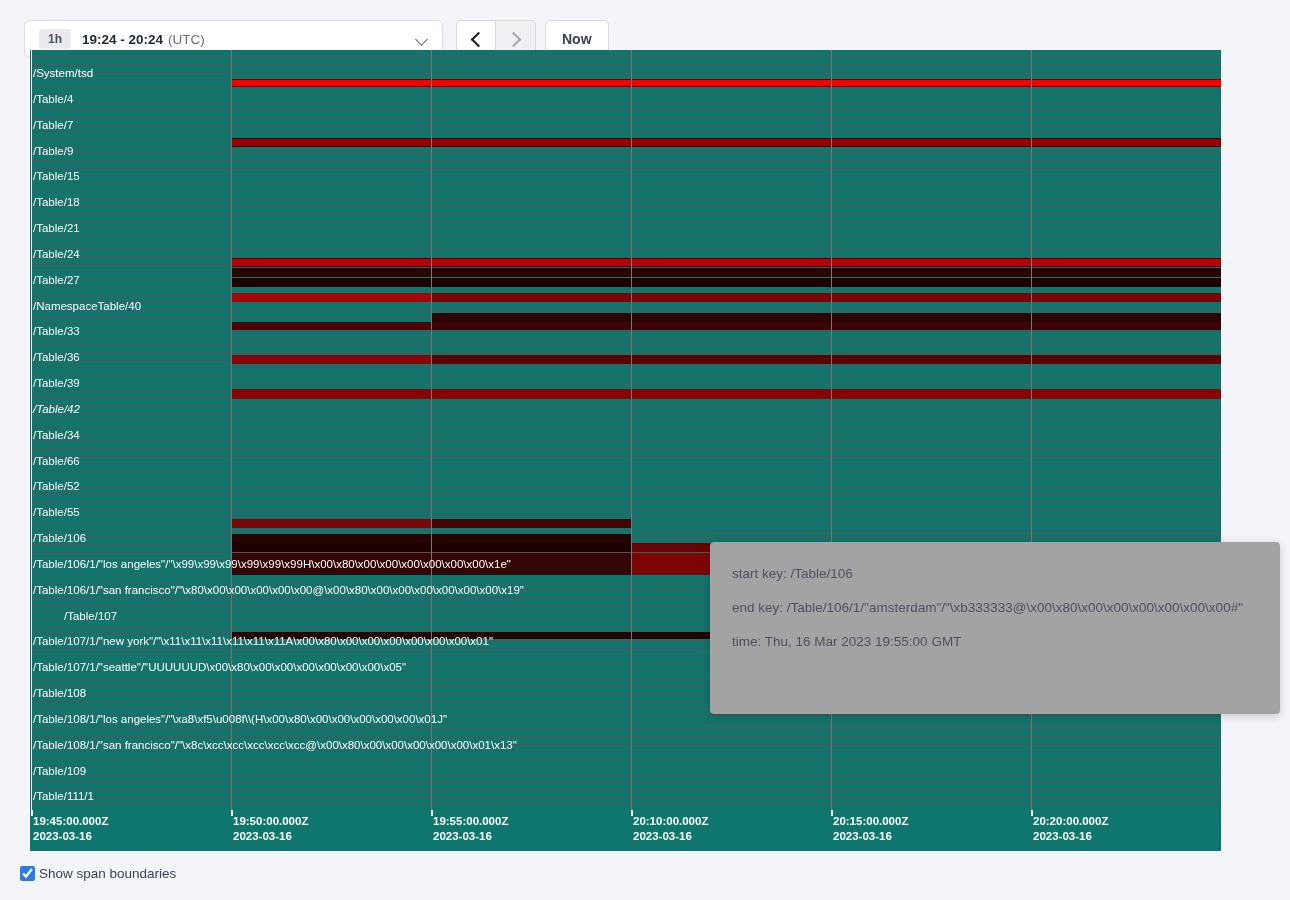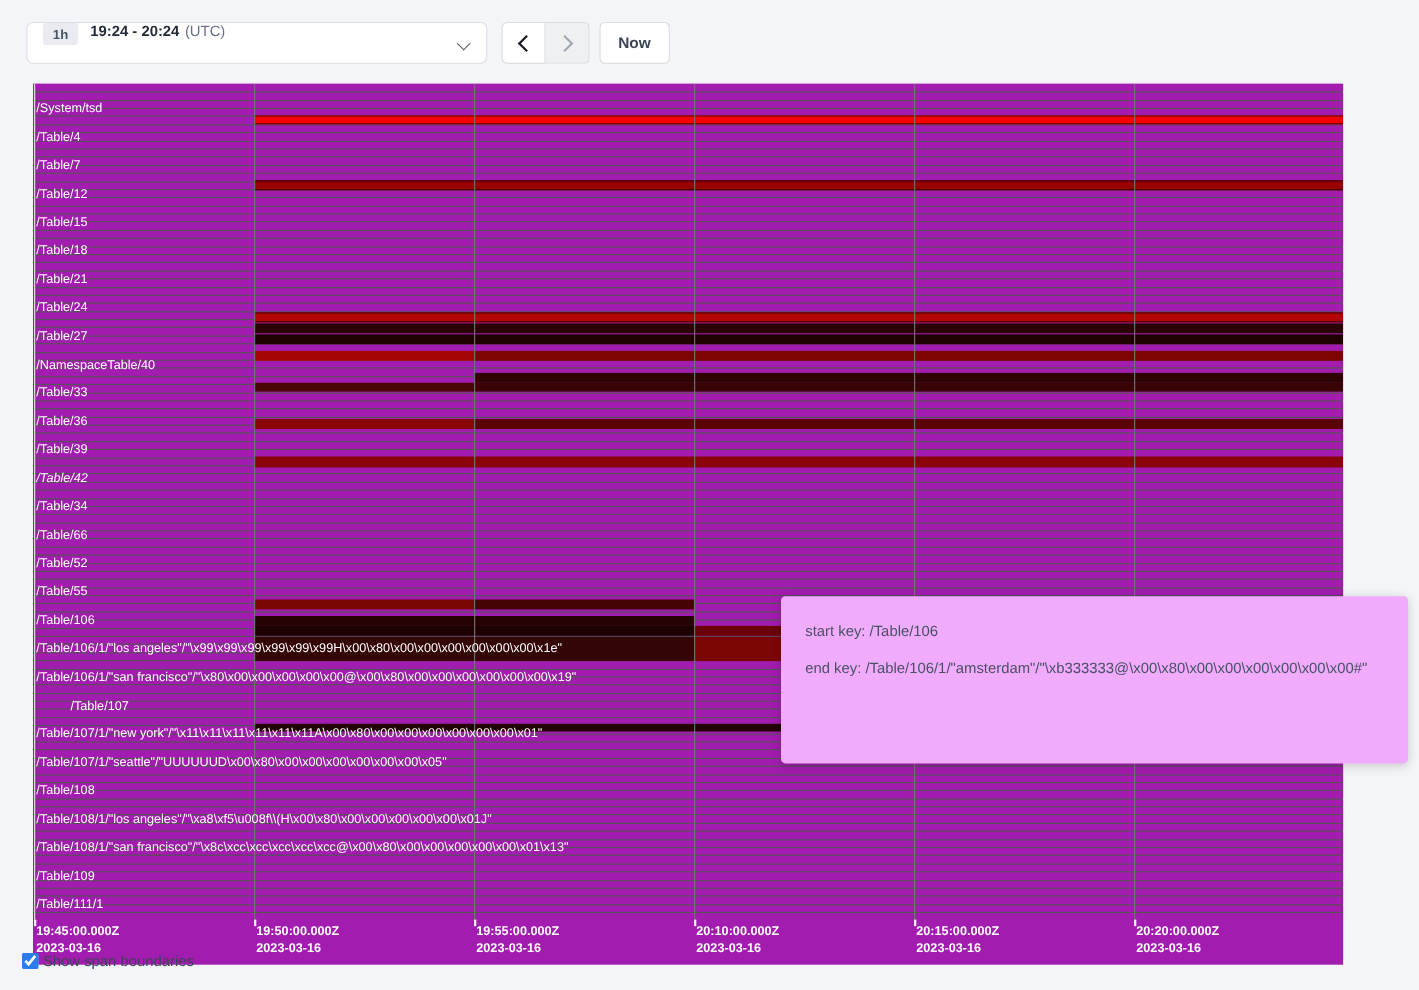--- a/index.html
+++ b/index.html
@@ -7,21 +7,21 @@
     width:1290px;height:900px;position:relative;overflow:hidden;
     background:#f4f5f9;
     font-family:"Liberation Sans", sans-serif;
     -webkit-font-smoothing:antialiased;
   }
   
   .toolbar{position:absolute;left:0;top:0;width:1290px;height:60px;}
   .range-select{
     position:absolute;left:24px;top:20px;width:419px;height:38px;
     background:#fff;border:1px solid #dcdee4;border-radius:6px;
-    box-sizing:border-box;display:flex;align-items:flex-start;cursor:pointer;
+    box-sizing:border-box;display:flex;align-items:center;cursor:pointer;
   }
   .range-badge{
     margin-left:14px;background:#e9ebf1;border-radius:3px;
     padding:3px 9px;font-size:12px;font-weight:700;color:#475366;
   }
   .range-text{margin-left:11px;font-size:13.5px;font-weight:700;color:#242b38;}
   .range-tz{margin-left:5px;font-size:13.5px;color:#667086;}
   .caret-down{
     position:absolute;right:16px;top:14px;width:8px;height:8px;
     border-right:1.6px solid #5a6270;border-bottom:1.6px solid #5a6270;
@@ -40,36 +40,36 @@
   .chev.left{transform:rotate(135deg);margin-left:4px;}
   .chev.right{transform:rotate(-45deg);margin-right:4px;border-color:#a2a8b2;}
   .now-btn{
     position:absolute;left:545px;top:20px;height:38px;padding:0 16px;
     background:#fff;border:1px solid #d8dade;border-radius:5px;
     font-size:14px;font-weight:700;color:#3a4354;cursor:pointer;
     font-family:"Liberation Sans", sans-serif;
   }
   
   #canvas{
-    position:absolute;left:30px;top:76px;width:1191px;height:801px;
-    background:#a21caf;overflow:hidden;
+    position:absolute;left:30px;top:50px;width:1191px;height:801px;
+    background:#0f766e;overflow:hidden;
   }
   .hline{position:absolute;left:0;width:1191px;height:1px;background:#545454;}
   .vline{position:absolute;top:0;width:1px;height:760px;}
   .band-seg{position:absolute;box-sizing:border-box;}
   .row-label{
     position:absolute;color:#fff;font-size:11.5px;line-height:14px;
     white-space:nowrap;letter-spacing:0px;
   }
   .tick{position:absolute;top:760px;width:2px;height:6px;background:#fff;}
   .x-label{position:absolute;top:764px;color:#fff;font-size:11.5px;font-weight:700;line-height:15px;white-space:nowrap;}
   
   .tooltip{
-    position:absolute;left:710px;top:542px;width:570px;height:152px;
-    background:#f0abfc;border-radius:4px;box-shadow:0 2px 10px rgba(0,0,0,0.18);
+    position:absolute;left:710px;top:542px;width:570px;height:172px;
+    background:#a3a3a3;border-radius:4px;box-shadow:0 2px 10px rgba(0,0,0,0.18);
     box-sizing:border-box;padding:15px 22px;z-index:20;
   }
   .tooltip .tline{
     font-size:13.5px;color:#4a5262;line-height:34px;white-space:nowrap;
   }
   
   .footer{
     position:absolute;left:20px;top:866px;display:flex;align-items:center;
   }
   .footer input{
@@ -226,21 +226,21 @@
     <div class="band-seg" style="top: 581.5px; height: 7px; left: 201px; width: 990px; background: rgb(34, 2, 2);"></div>
     <div class="vline" style="left: 1px; background: rgb(232, 232, 232);"></div>
     <div class="vline" style="left: 201px; background: rgb(118, 118, 118);"></div>
     <div class="vline" style="left: 401px; background: rgb(118, 118, 118);"></div>
     <div class="vline" style="left: 601px; background: rgb(118, 118, 118);"></div>
     <div class="vline" style="left: 801px; background: rgb(118, 118, 118);"></div>
     <div class="vline" style="left: 1001px; background: rgb(118, 118, 118);"></div>
     <div class="row-label" style="left: 3px; top: 16px;">/System/tsd</div>
     <div class="row-label" style="left: 3px; top: 41.8px;">/Table/4</div>
     <div class="row-label" style="left: 3px; top: 67.7px;">/Table/7</div>
-    <div class="row-label" style="left: 3px; top: 93.5px;">/Table/12</div>
+    <div class="row-label" style="left: 3px; top: 93.5px;">/Table/9</div>
     <div class="row-label" style="left: 3px; top: 119.3px;">/Table/15</div>
     <div class="row-label" style="left: 3px; top: 145.2px;">/Table/18</div>
     <div class="row-label" style="left: 3px; top: 171px;">/Table/21</div>
     <div class="row-label" style="left: 3px; top: 196.8px;">/Table/24</div>
     <div class="row-label" style="left: 3px; top: 222.7px;">/Table/27</div>
     <div class="row-label" style="left: 3px; top: 248.5px;">/NamespaceTable/40</div>
     <div class="row-label" style="left: 3px; top: 274.3px;">/Table/33</div>
     <div class="row-label" style="left: 3px; top: 300.2px;">/Table/36</div>
     <div class="row-label" style="left: 3px; top: 326px;">/Table/39</div>
     <div class="row-label" style="left: 3px; top: 351.8px; font-style: italic;">/Table/42</div>
@@ -287,18 +287,19 @@
     <div class="tick" style="left: 1001px;"></div>
     <div class="x-label" style="left: 1003px;">
       <div>20:20:00.000Z</div>
       <div>2023-03-16</div>
     </div>
   </div>
 
 <div class="tooltip">
   <div class="tline">start key: /Table/106</div>
   <div class="tline">end key: /Table/106/1/"amsterdam"/"\xb333333@\x00\x80\x00\x00\x00\x00\x00\x00#"</div>
+  <div class="tline">time: Thu, 16 Mar 2023 19:55:00 GMT</div>
 </div>
 
 <div class="footer">
   <input type="checkbox" id="spanbound" checked="" style="">
   <label for="spanbound">Show span boundaries</label>
 </div>
 
 </body></html>

